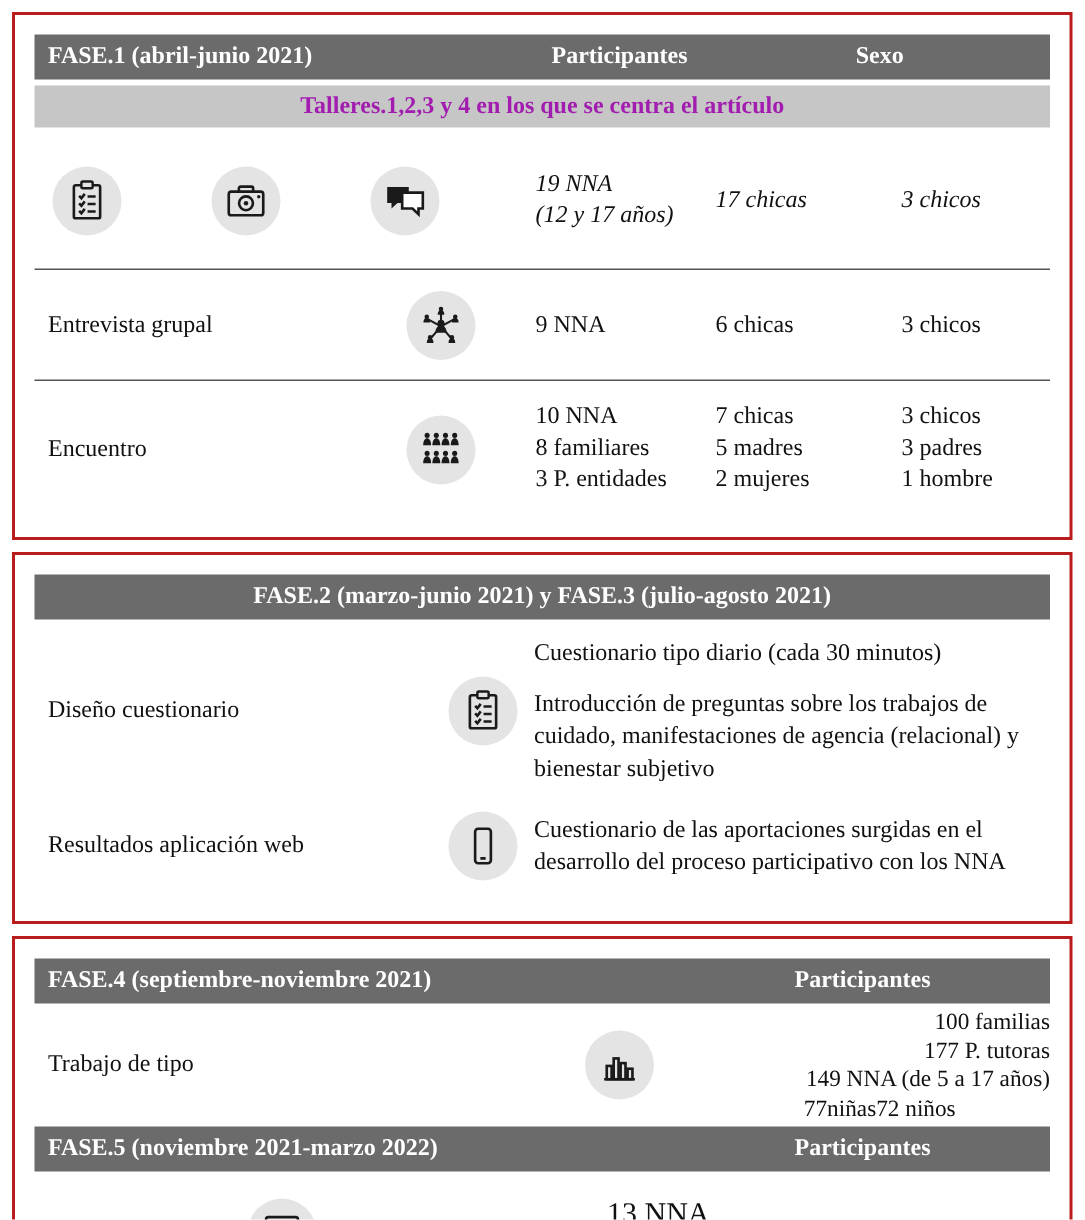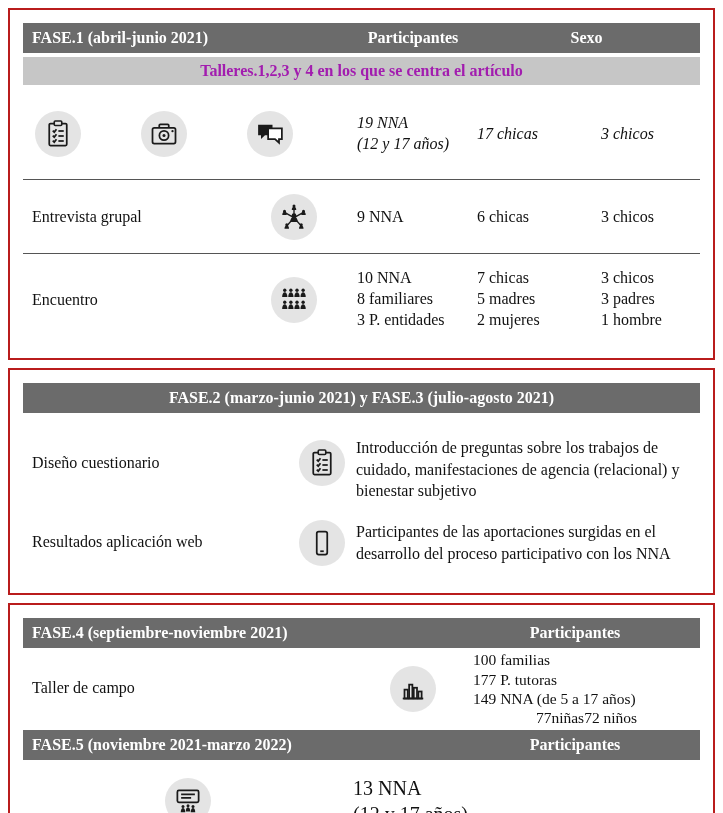--- a/index.html
+++ b/index.html
@@ -45,21 +45,21 @@
     display:grid; grid-template-columns:265px 68px 1fr;
     align-items:center; row-gap:18px; padding:12px 8px 14px 0;
   }
   .b2-lbl { padding-left:9px; line-height:1.3; }
   .b2-lbl-narrow { max-width:185px; }
   .icon-cell { display:flex; justify-content:center; }
   .b2-txt { line-height:1.35; padding-right:2px; }
   .mt12 { margin-top:12px; }
   .g34 { display:grid; grid-template-columns:330px 120px 1fr; align-items:center; }
   .row34 { min-height:82px; }
-  .lines-ctr { text-align:left; line-height:1.24; font-size:15.5px; }
+  .lines-ctr { text-align:right; line-height:1.24; font-size:15.5px; }
   .nrow { display:flex; justify-content:center; }
   .bottom-bar { height:13px; background:var(--header-bg,#6b6b6b); margin-top:6px; }
 </style>
 </head>
 <body>
 
 <div class="page">
 
   <div class="box b1">
     <div class="hbar hgrid1">
@@ -189,45 +189,46 @@
             <path class="st" d="M7.8 9.3l1.2 1.2 1.8-2.3"></path>
               <line class="st" x1="12.3" y1="9.6" x2="16.6" y2="9.6"></line>
             <path class="st" d="M7.8 13.3l1.2 1.2 1.8-2.3"></path>
               <line class="st" x1="12.3" y1="13.6" x2="16.6" y2="13.6"></line>
             <path class="st" d="M7.8 17.3l1.2 1.2 1.8-2.3"></path>
               <line class="st" x1="12.3" y1="17.6" x2="16.6" y2="17.6"></line>
           </svg>
         </span>
       </div>
       <div class="b2-txt">
+        <div>Cuestionario tipo diario (cada 30 minutos)</div>
         <div class="mt12">Introducción de preguntas sobre los trabajos de cuidado, manifestaciones de agencia (relacional) y bienestar subjetivo</div>
       </div>
 
       <div class="b2-lbl">
         <div class="b2-lbl-narrow">Resultados aplicación web</div>
       </div>
       <div class="icon-cell">
         <span class="circle">
           <svg class="ic" viewBox="0 0 24 24">
             <rect class="st" x="7.8" y="2.8" width="8.4" height="18.4" rx="1.6"></rect>
             <line class="st" x1="10.6" y1="18.6" x2="13.4" y2="18.6"></line>
           </svg>
         </span>
       </div>
-      <div class="b2-txt">Participantes de las aportaciones surgidas en el desarrollo del proceso participativo con los NNA</div>
+      <div class="b2-txt">Cuestionario de las aportaciones surgidas en el desarrollo del proceso participativo con los NNA</div>
     </div>
   </div>
 
   <div class="box b34">
     <div class="hbar hgrid2">
       <div class="padl">FASE.4 (septiembre-noviembre 2021)</div>
       <div class="ctr">Participantes</div>
     </div>
     <div class="g34 row34">
-      <div class="b2-lbl">Taller de campo</div>
+      <div class="b2-lbl">Trabajo de tipo</div>
       <div class="icon-cell">
         <span class="circle">
           <svg class="ic" viewBox="0 0 24 24">
             <line class="st" x1="3.8" y1="19.6" x2="20.2" y2="19.6"></line>
             <rect class="st" x="5.2" y="12.5" width="2.6" height="7.1"></rect>
             <rect class="st" x="8.9" y="8.5" width="2.6" height="11.1"></rect>
             <rect class="st" x="12.6" y="11" width="2.6" height="8.6"></rect>
             <rect class="st" x="16.3" y="14" width="2.6" height="5.6"></rect>
           </svg>
         </span>

